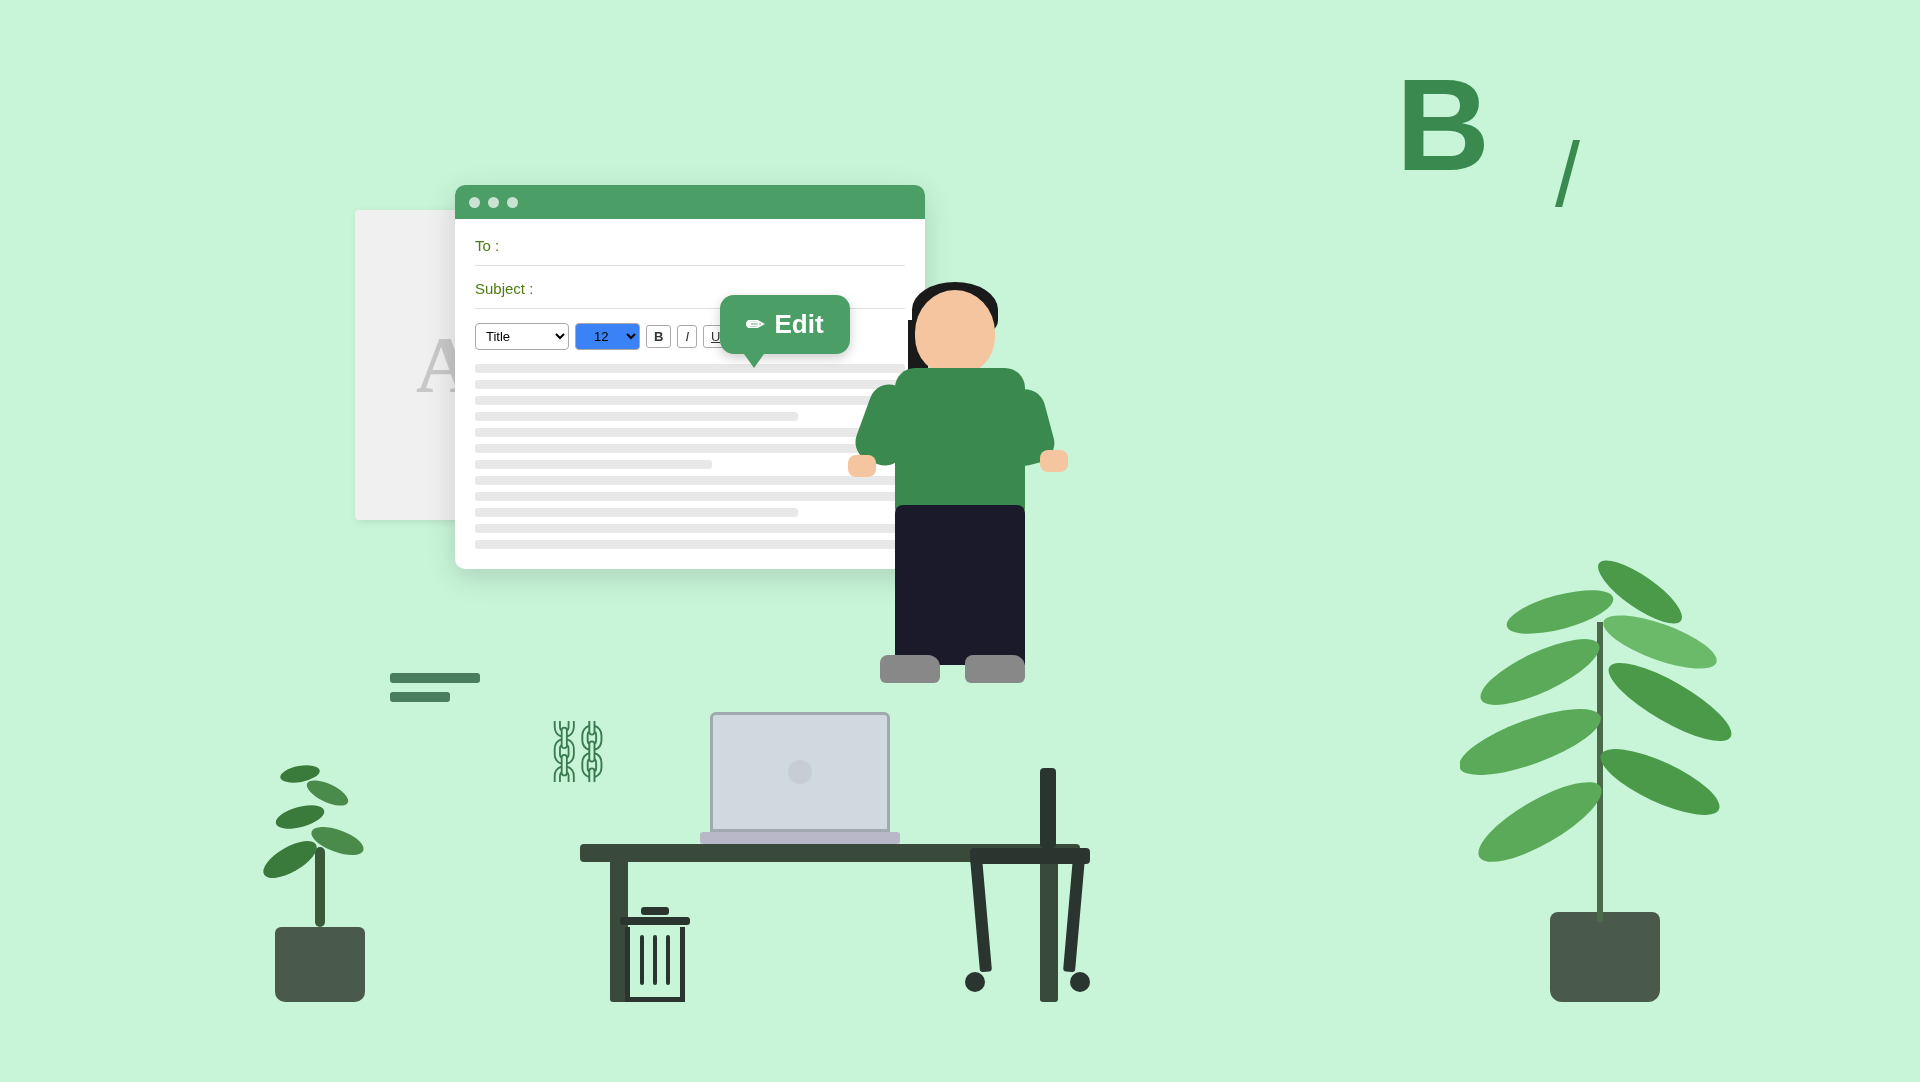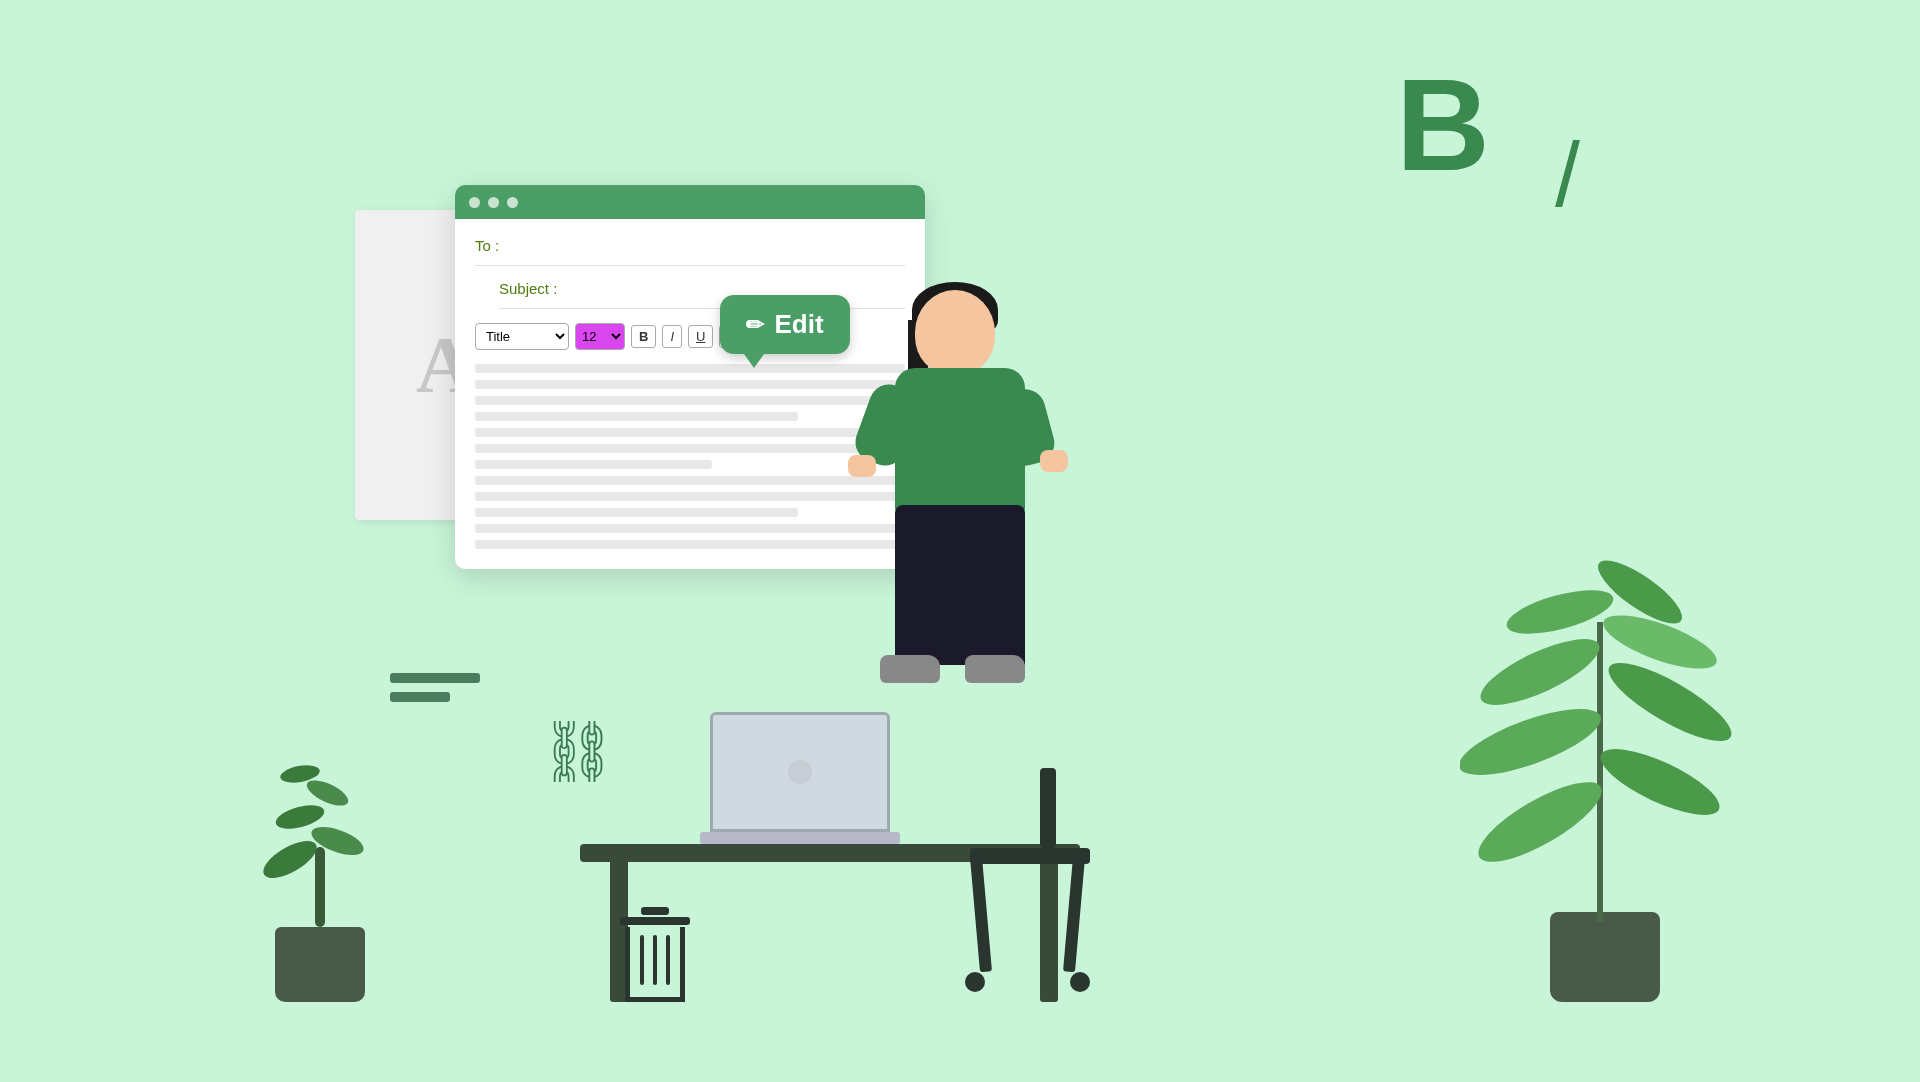--- a/index.html
+++ b/index.html
@@ -122,21 +122,20 @@
       font-size: 15px;
       color: #4d7c0f;
       font-weight: 500;
     }
 
     
     .subject-row {
       margin-bottom: 14px;
       border-bottom: 1.5px solid #e0e0e0;
       padding-bottom: 10px;
-      margin-left: 24px;
     }
 
     
     .toolbar-row {
       display: flex;
       align-items: center;
       gap: 6px;
       margin-bottom: 14px;
     }
     .style-select {
@@ -144,23 +143,23 @@
       border-radius: 4px;
       padding: 4px 6px;
       font-size: 13px;
       background: #fff;
       cursor: pointer;
       min-width: 80px;
     }
     .size-select {
       border: 1.5px solid #aaa;
       border-radius: 4px;
-      padding: 4px 2px;
+      padding: 4px 14px;
       font-size: 13px;
-      background: #d946ef;
+      background: #3b82f6;
       cursor: pointer;
       min-width: 50px;
     }
     .toolbar-btn {
       border: 1.5px solid #aaa;
       border-radius: 3px;
       background: #fff;
       padding: 3px 7px;
       font-size: 13px;
       cursor: pointer;

